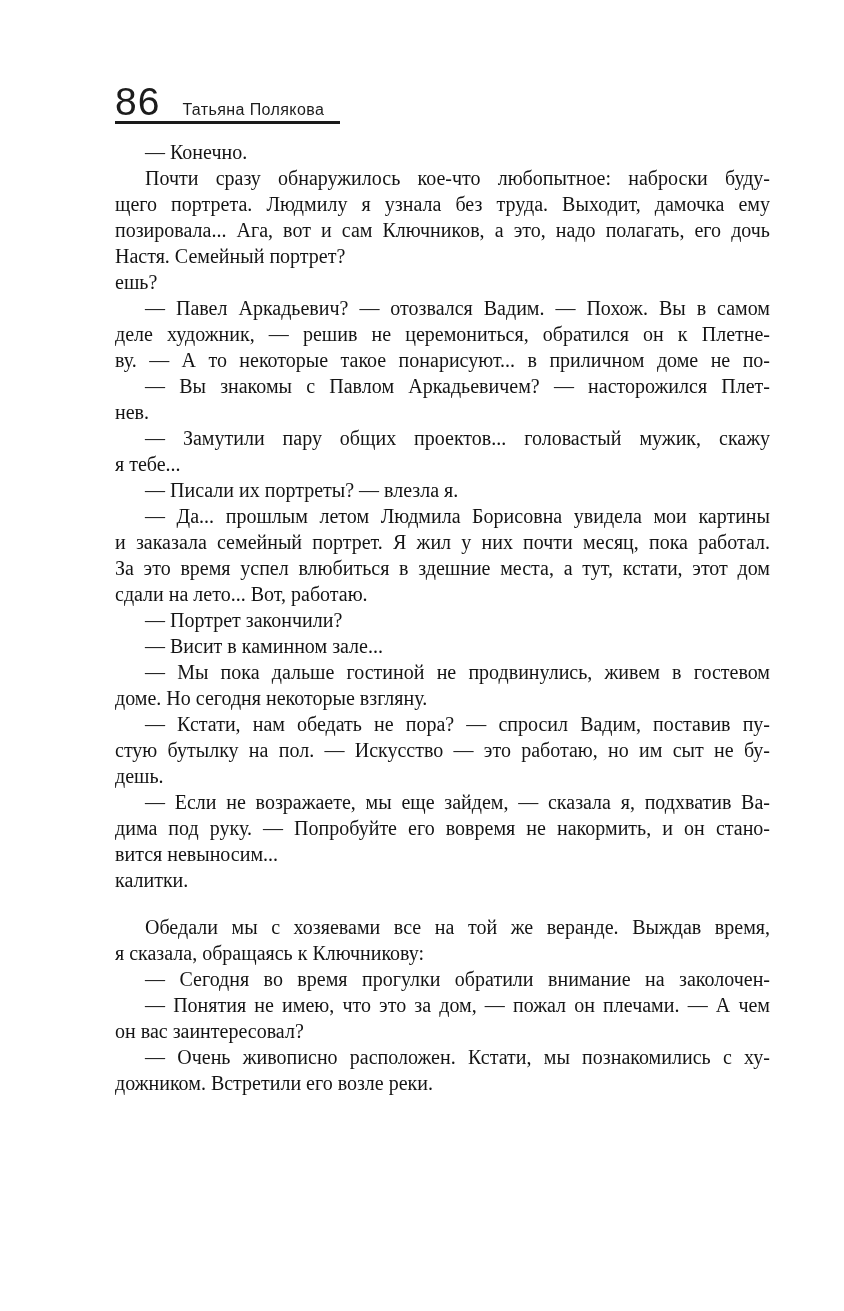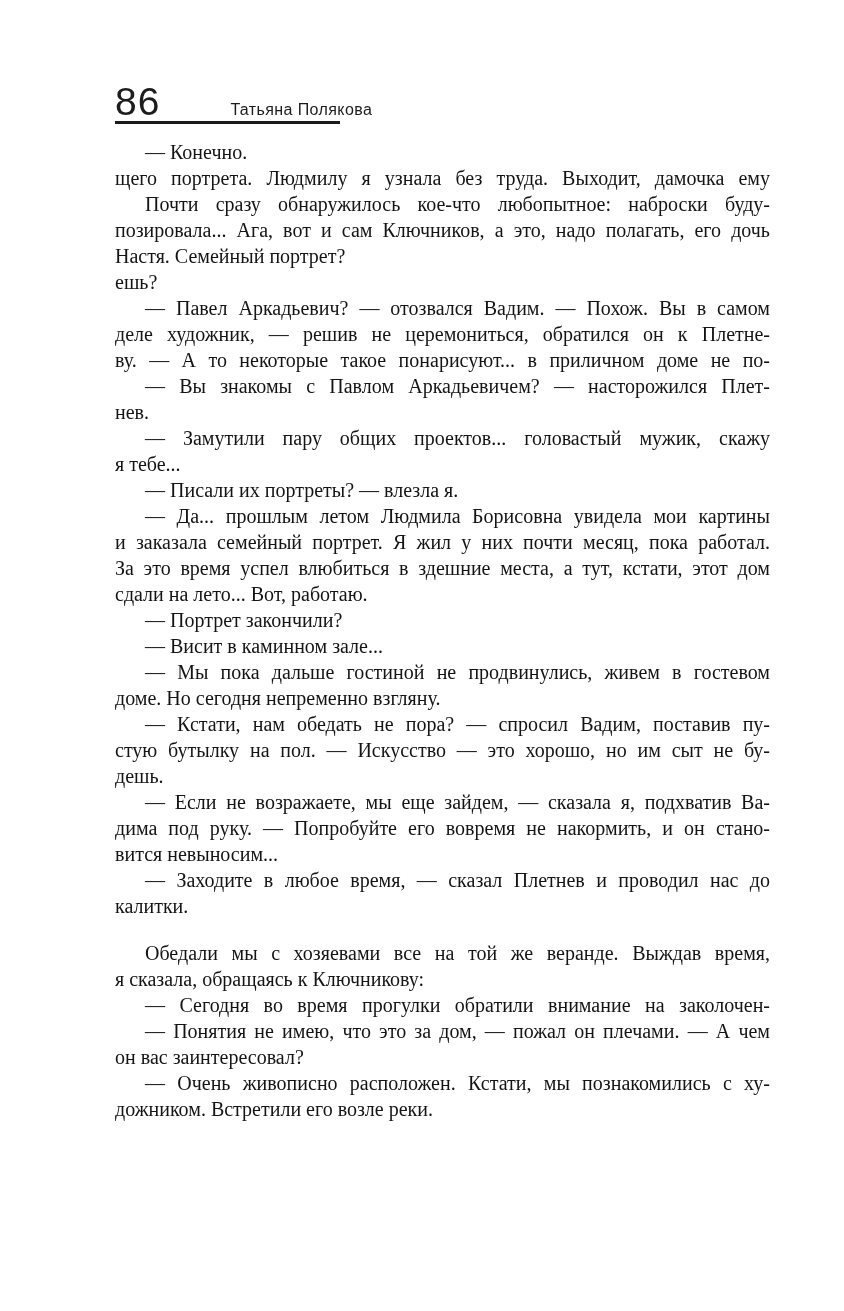--- a/index.html
+++ b/index.html
@@ -2,21 +2,21 @@
 <html lang="ru"><head>
 <meta charset="utf-8">
 <style>
   html,body { margin:0; padding:0; }
   body {
     width:844px; height:1311px; background:#ffffff; overflow:hidden;
     font-family:"Liberation Serif", serif;
   }
   .page { position:absolute; inset:0; color:#161616; }
 
-  .header { position:absolute; left:115px; top:82px; display:flex; align-items:baseline;gap:48px; }
+  .header { position:absolute; left:115px; top:82px; display:flex; align-items:baseline; }
   .page-number {
     font-family:"Liberation Sans", sans-serif;
     font-size:39px; line-height:1; letter-spacing:1px; color:#1c1c1c;
   }
   .author {
     font-family:"Liberation Sans", sans-serif;
     font-size:16px; line-height:1; margin-left:22px; letter-spacing:0.4px; color:#1c1c1c;
   }
   .rule { position:absolute; left:115px; top:121px; width:225px; height:3px; background:#1a1a1a; }
 
@@ -36,22 +36,22 @@
   <div class="header">
     <span class="page-number">86</span>
     <span class="author">Татьяна Полякова</span>
   </div>
   <div class="rule"></div>
   <div class="text">
       <div class="para">
         <div class="line first last">— Конечно.</div>
       </div>
       <div class="para">
+        <div class="line first">Почти сразу обнаружилось кое-что любопытное: наброски буду-</div>
         <div class="line">щего портрета. Людмилу я узнала без труда. Выходит, дамочка ему</div>
-        <div class="line first">Почти сразу обнаружилось кое-что любопытное: наброски буду-</div>
         <div class="line">позировала... Ага, вот и сам Ключников, а это, надо полагать, его дочь</div>
         <div class="line last">Настя. Семейный портрет?</div>
       </div>
       <div class="para">
         <div class="line last">ешь?</div>
       </div>
       <div class="para">
         <div class="line first">— Павел Аркадьевич? — отозвался Вадим. — Похож. Вы в самом</div>
         <div class="line">деле художник, — решив не церемониться, обратился он к Плетне-</div>
         <div class="line">ву. — А то некоторые такое понарисуют... в приличном доме не по-</div>
@@ -74,34 +74,33 @@
         <div class="line last">сдали на лето... Вот, работаю.</div>
       </div>
       <div class="para">
         <div class="line first last">— Портрет закончили?</div>
       </div>
       <div class="para">
         <div class="line first last">— Висит в каминном зале...</div>
       </div>
       <div class="para">
         <div class="line first">— Мы пока дальше гостиной не продвинулись, живем в гостевом</div>
-        <div class="line last">доме. Но сегодня непременно взгляну.</div>
+        <div class="line last">доме. Но сегодня некоторые взгляну.</div>
       </div>
       <div class="para">
         <div class="line first">— Кстати, нам обедать не пора? — спросил Вадим, поставив пу-</div>
-        <div class="line">стую бутылку на пол. — Искусство — это хорошо, но им сыт не бу-</div>
+        <div class="line">стую бутылку на пол. — Искусство — это работаю, но им сыт не бу-</div>
         <div class="line last">дешь.</div>
       </div>
       <div class="para">
         <div class="line first">— Если не возражаете, мы еще зайдем, — сказала я, подхватив Ва-</div>
         <div class="line">дима под руку. — Попробуйте его вовремя не накормить, и он стано-</div>
         <div class="line last">вится невыносим...</div>
       </div>
       <div class="para">
-        <div class="line first">— Заходите в любое время, — сказал Плетнев и проводил нас до</div>
         <div class="line last">калитки.</div>
       </div>
       <div class="para space-before">
         <div class="line first">Обедали мы с хозяевами все на той же веранде. Выждав время,</div>
         <div class="line last">я сказала, обращаясь к Ключникову:</div>
       </div>
       <div class="para">
         <div class="line first">— Сегодня во время прогулки обратили внимание на заколочен-</div>
       </div>
       <div class="para">

